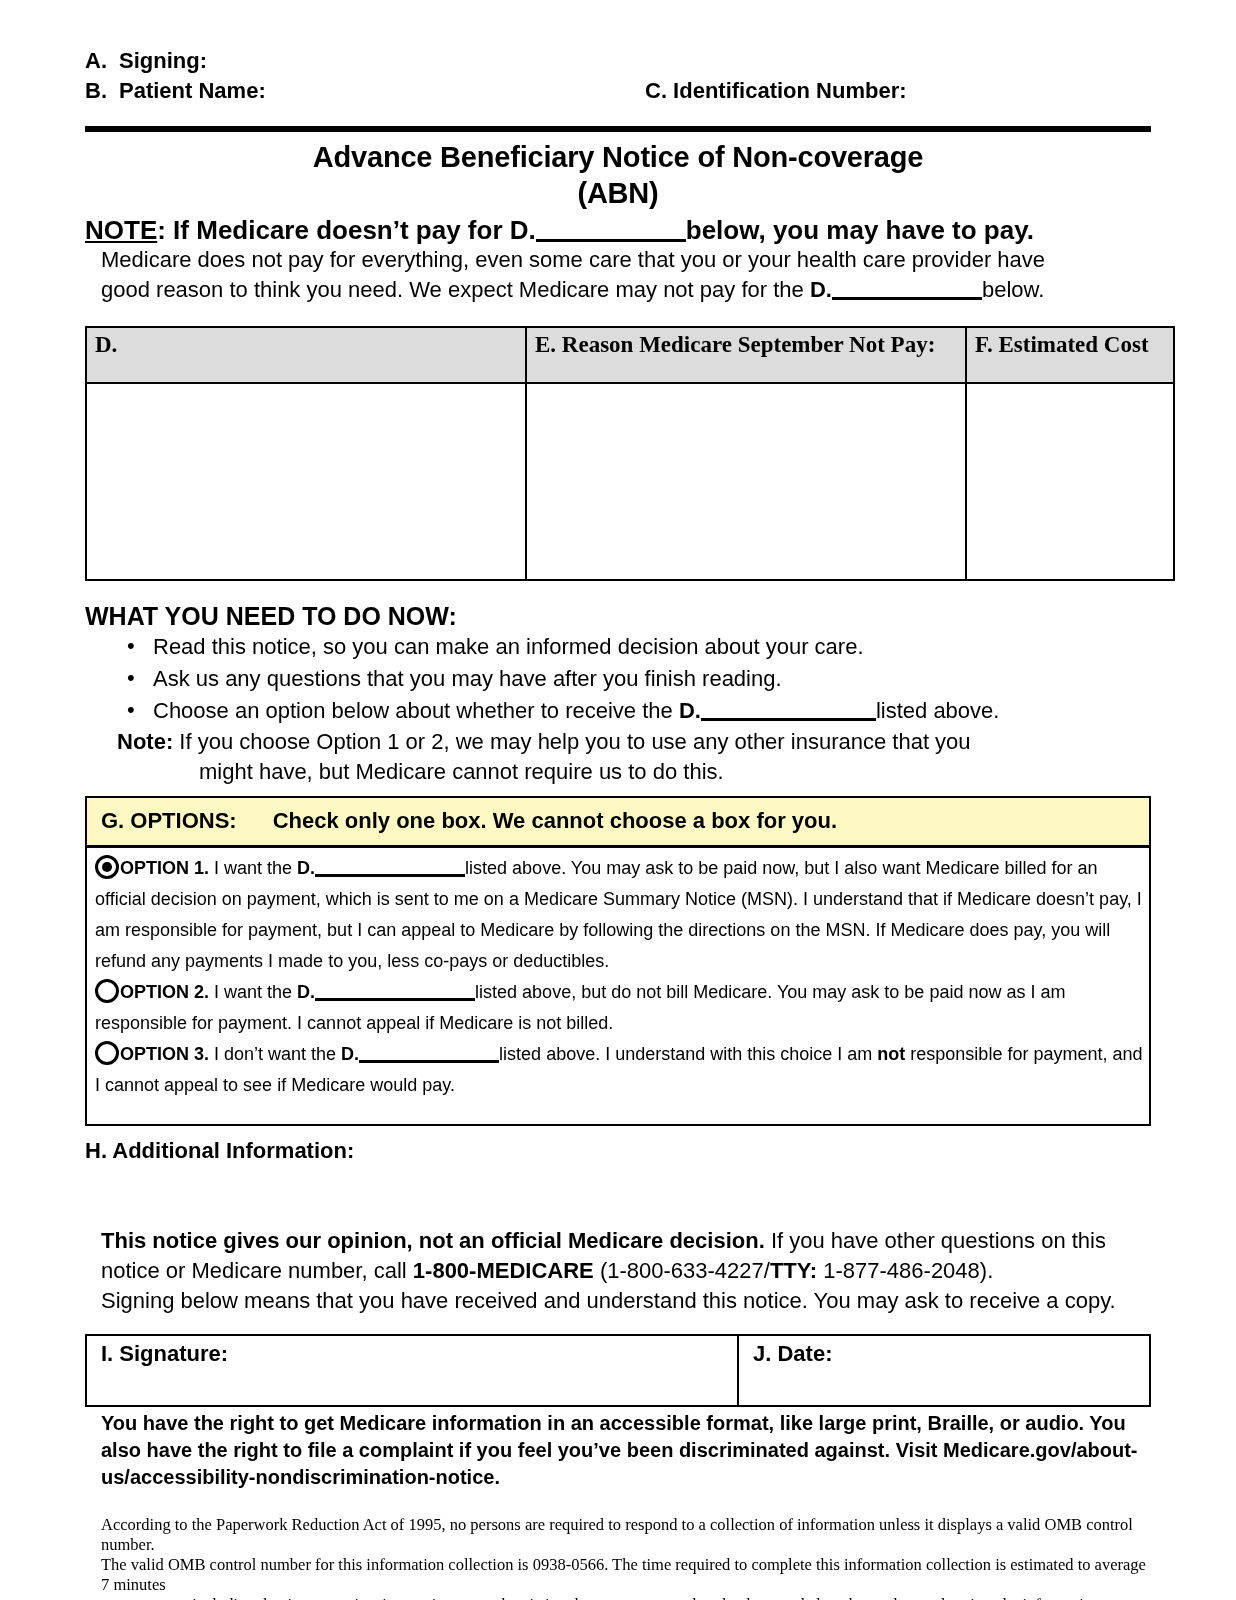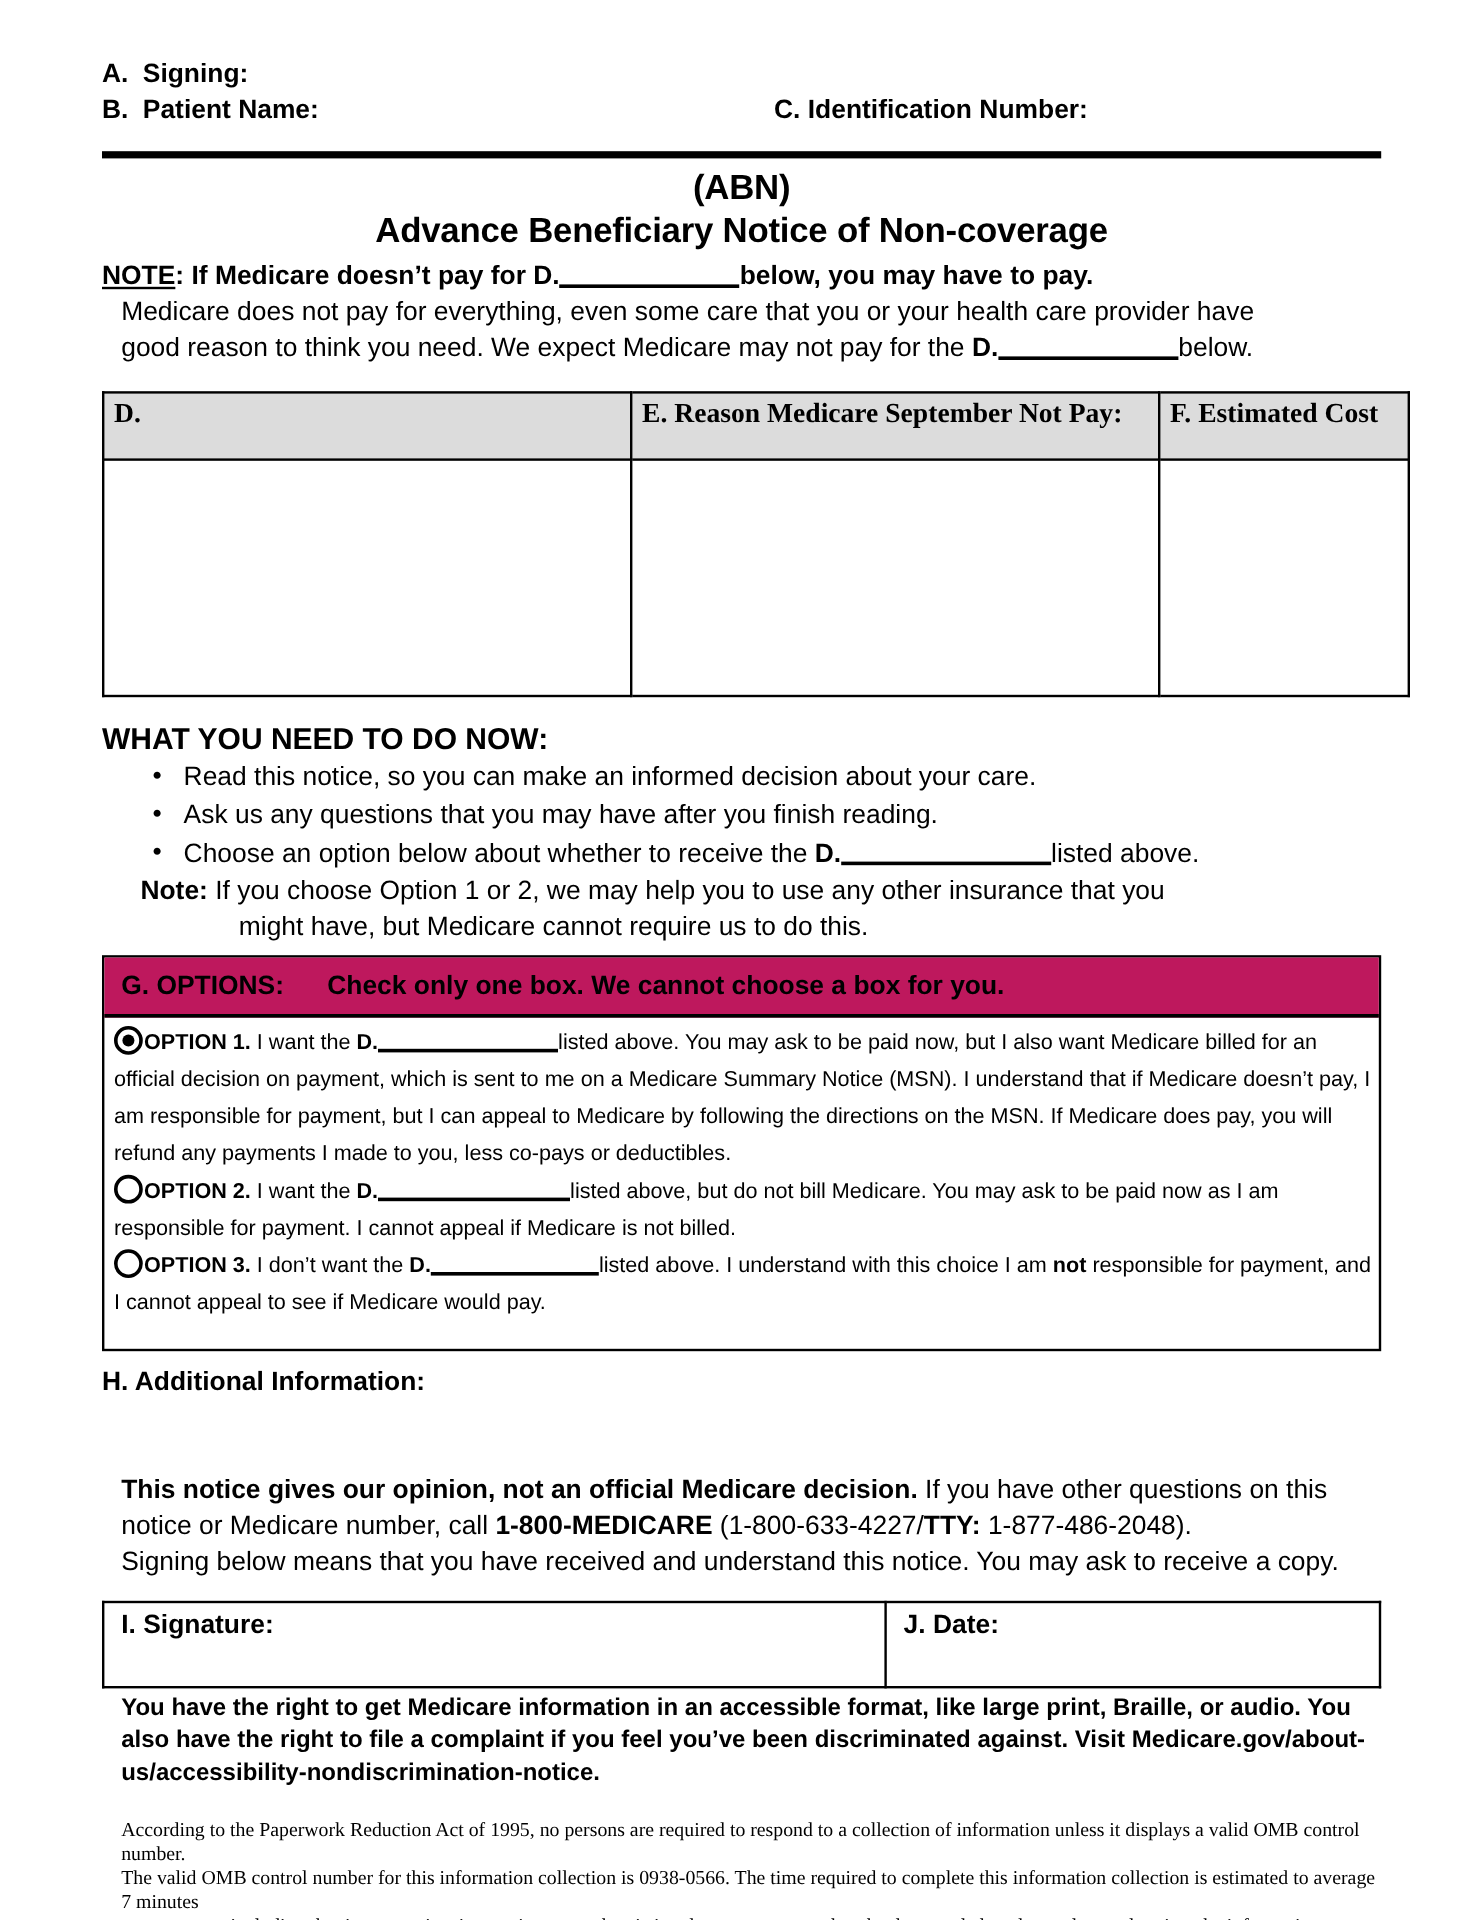--- a/index.html
+++ b/index.html
@@ -48,21 +48,21 @@
     text-align: center;
     font-size: 29px;
     font-weight: bold;
     line-height: 36px;
     margin-top: 7px;
     letter-spacing: -0.2px;
   }
 
   
   .note-head {
-    font-size: 22px;
+    font-size: 26px;
     font-weight: bold;
     line-height: 30px;
     margin-top: 4px;
     white-space: nowrap;
   }
   .note-head u { text-decoration: underline; }
   .para {
     font-size: 22px;
     line-height: 30px;
     padding-left: 16px;
@@ -143,21 +143,21 @@
   }
 
   
   .opt-box {
     margin-top: 9px;
     border: 2px solid #000;
     width: 1066px;
     box-sizing: border-box;
   }
   .opt-bar {
-    background: #be185d;
+    background: #fef9c3;
     border-bottom: 3px solid #000;
     font-size: 22px;
     font-weight: bold;
     line-height: 30px;
     padding: 8px 0 9px 14px;
     white-space: nowrap;
   }
   .opt-bar .gap { display: inline-block; width: 36px; }
   .opt-body {
     padding: 5px 6px 23px 8px;
@@ -248,22 +248,22 @@
     </div>
     <div class="hdr-line">
       <span class="ltr">B.</span><span>Patient Name:</span>
       <span class="hdr-c">C. Identification Number:</span>
     </div>
   </div>
 
   <div class="rule-thick"></div>
 
   <div class="title">
+    <div>Advance Beneficiary Notice of Non-coverage</div>
     <div>(ABN)</div>
-    <div>Advance Beneficiary Notice of Non-coverage</div>
   </div>
 
   <div class="note-head"><u>NOTE</u><span>:  If Medicare doesn’t pay for D.</span><span class="blank b150"></span><span>below, you may have to pay.</span></div>
 
   <div class="para">
     <span>Medicare does not pay for everything, even some care that you or your health care provider have</span><br>
     <span>good reason to think you need.  We expect Medicare may not pay for the </span><b>D.</b><span class="blank b150"></span><span>below.</span>
   </div>
 
   <table class="tbl">

